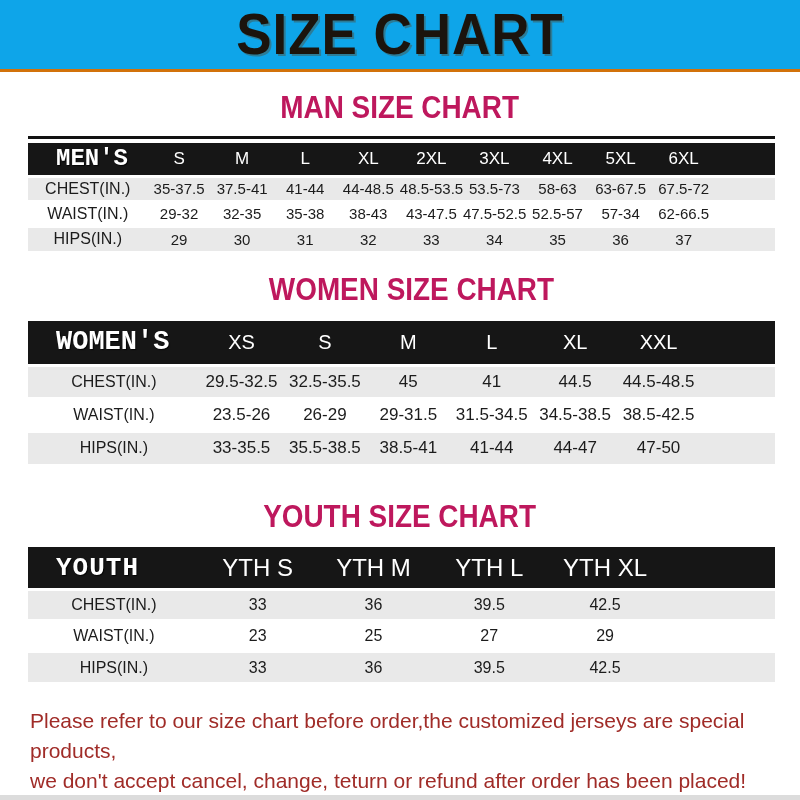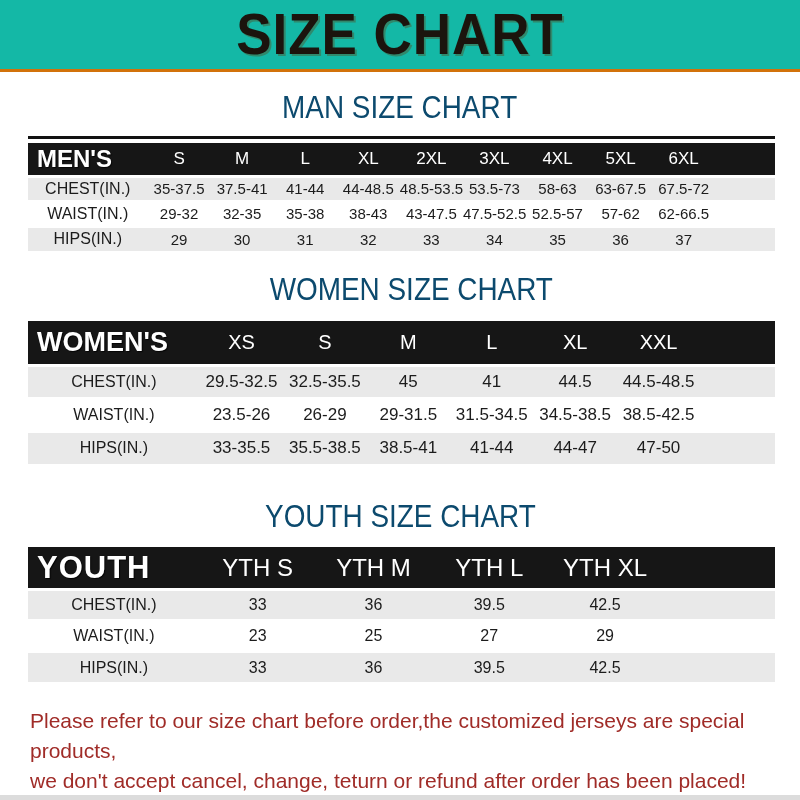--- a/index.html
+++ b/index.html
@@ -1,45 +1,45 @@
 <!DOCTYPE html>
 <html><head>
 <meta charset="utf-8">
 <style>
   * { margin:0; padding:0; box-sizing:border-box; }
   html,body { width:800px; height:800px; background:#ffffff; overflow:hidden;
               font-family:"Liberation Sans","DejaVu Sans",sans-serif; }
   .page { position:relative; width:800px; height:800px; background:#ffffff; }
 
   
-  .banner { height:72px; background:#14b8a6; border-bottom:3px solid #D2720A;
+  .banner { height:72px; background:#0ea5e9; border-bottom:3px solid #D2720A;
             display:flex; align-items:center; justify-content:center; }
   .banner-title { font-size:57px; font-weight:800; color:#1b140d; letter-spacing:1px;
                   display:inline-block; transform:scaleX(0.93);
                   text-shadow:2px 2px 0 rgba(100,50,0,0.35); line-height:1; }
 
   
-  .section-heading { text-align:center; font-size:31px; font-weight:400; color:#0c4a6e;
+  .section-heading { text-align:center; font-size:31px; font-weight:700; color:#be185d;
                      letter-spacing:0px; line-height:1.1; }
   .section-heading > span { display:inline-block; transform:scaleX(0.9); }
   .heading-man   { margin-top:19px; }
   .heading-women { margin-top:22px;padding-left:22px; }
   .heading-youth { margin-top:36px; }
 
   
   .men-rule { width:747px; height:3px; background:#121212; margin:11px 0 4px 28px; }
 
   
   table.sizes-table { width:747px; margin-left:28px; border-collapse:collapse;
                       table-layout:fixed; }
   table.sizes-table th, table.sizes-table td { text-align:center; white-space:nowrap;
                       overflow:hidden; vertical-align:middle; }
   table.sizes-table thead th { background:#161616; color:#ffffff; font-weight:normal; }
-  table.sizes-table thead th:first-child { text-align:left; padding-left:9px;
-                      font-weight:800; text-shadow:1px 1px 1px rgba(0,0,0,0.8); }
+  table.sizes-table thead th:first-child { text-align:left; padding-left:28px;
+                      font-weight:800; text-shadow:1px 1px 1px rgba(0,0,0,0.8);font-family:Liberation Mono, monospace; }
   table.sizes-table tbody td { color:#1c1c1c; border-top:3px solid #ffffff; }
   table.sizes-table tbody tr:nth-child(odd) td { background:#E9E9E9; }
   table.sizes-table tbody tr:nth-child(even) td { background:#ffffff; }
   table.sizes-table tbody td:first-child { font-size:16px;margin-left:16px; }
 
   
   .men-table { margin-top:0; }
   .men-table thead th { height:33px; font-size:17px; }
   .men-table thead th:first-child { font-size:24px; }
   .men-table th:first-child, .men-table td:first-child { width:16%; }
@@ -50,21 +50,21 @@
   .women-table { margin-top:14px; }
   .women-table thead th { height:44px; font-size:20px; }
   .women-table thead th:first-child { font-size:27px; }
   .women-table th:first-child, .women-table td:first-child { width:23%; }
   .women-table th.filler, .women-table td.filler { width:10%; }
   .women-table tbody td { height:33px; font-size:17px; }
 
   
   .youth-table { margin-top:13px; }
   .youth-table thead th { height:42px; font-size:24px; }
-  .youth-table thead th:first-child { font-size:31px; letter-spacing:1px;margin-left:13px; }
+  .youth-table thead th:first-child { font-size:26px; letter-spacing:1px;margin-left:13px; }
   .youth-table th:first-child, .youth-table td:first-child { width:23%; }
   .youth-table th.filler, .youth-table td.filler { width:15%; }
   .youth-table tbody td { height:31px; font-size:16px; }
 
   
   .footer-note { margin:24px 0 0 30px; color:#A02C28; font-size:21px; line-height:30px;
                  font-weight:400; }
   .bottom-strip { position:absolute; left:0; bottom:0; width:800px; height:5px;
                   background:#DCDCDC; }
 </style>
@@ -115,21 +115,21 @@
         </tr>
         <tr>
           <td>WAIST(IN.)</td>
           <td>29-32</td>
           <td>32-35</td>
           <td>35-38</td>
           <td>38-43</td>
           <td>43-47.5</td>
           <td>47.5-52.5</td>
           <td>52.5-57</td>
-          <td>57-62</td>
+          <td>57-34</td>
           <td>62-66.5</td>
           <td class="filler"></td>
         </tr>
         <tr>
           <td>HIPS(IN.)</td>
           <td>29</td>
           <td>30</td>
           <td>31</td>
           <td>32</td>
           <td>33</td>

